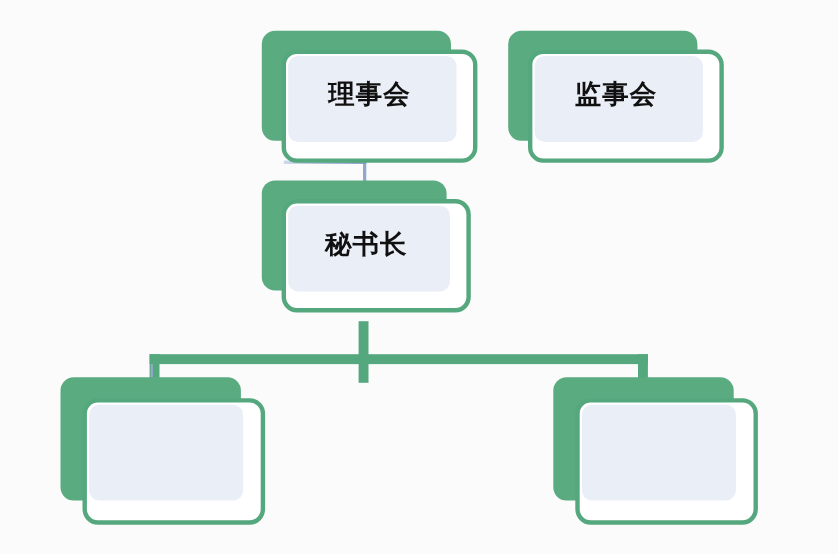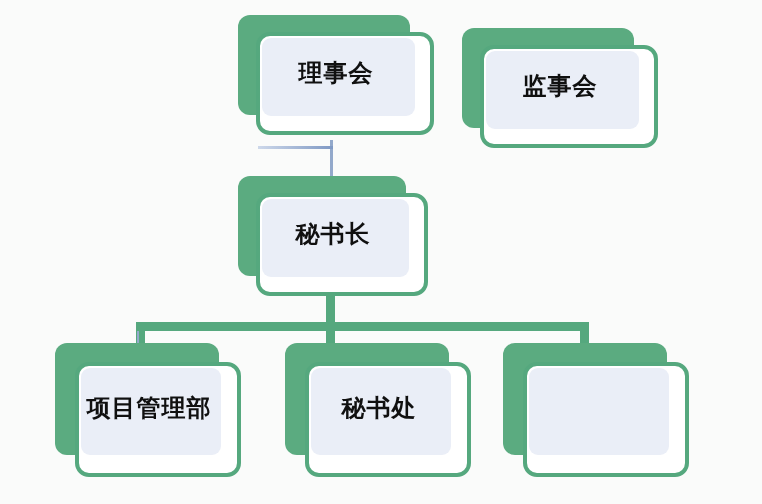--- a/index.html
+++ b/index.html
@@ -99,59 +99,51 @@
     <div class="conn" style="left:136px; top:322px; width:9px; height:26px;"></div>
 
     <div class="conn" style="left:326px; top:322px; width:9px; height:26px;"></div>
 
     <div class="conn" style="left:580px; top:322px; width:9px; height:26px;"></div>
 
     <div class="conn-thin" style="left:137px; top:331px; width:2px; height:16px;"></div>
 
   </div>
 
-  <div class="node" style="left:238px; top:15px; width:196px; height:120px;">
+  <div class="node" style="left:238px; top:28px; width:196px; height:120px;">
     <div class="node-shadow" style="width:172px; height:100px;"></div>
     <div class="node-card" style="left:18px; top:17px; width:178px; height:103px;">
       <div class="node-panel" style="left:2px; top:2px; width:153px; height:78px;"></div>
     </div>
     <div class="node-label" style="left:18px; top:10px; width:160px; height:96px;">理事会</div>
   </div>
 
   <div class="node" style="left:462px; top:28px; width:196px; height:120px;border-radius:27px;">
     <div class="node-shadow" style="width:172px; height:100px;"></div>
     <div class="node-card" style="left:18px; top:17px; width:178px; height:103px;">
       <div class="node-panel" style="left:2px; top:2px; width:153px; height:78px;"></div>
     </div>
     <div class="node-label" style="left:18px; top:10px; width:160px; height:96px;">监事会</div>
   </div>
 
-  <div class="node" style="left:238px; top:176px; width:196px; height:120px;">
+  <div class="node" style="left:238px; top:164px; width:196px; height:120px;">
     <div class="node-shadow" style="width:168px; height:100px;"></div>
     <div class="node-card" style="left:18px; top:17px; width:172px; height:103px;">
       <div class="node-panel" style="left:2px; top:2px; width:147px; height:78px;"></div>
     </div>
     <div class="node-label" style="left:18px; top:10px; width:154px; height:96px;">秘书长</div>
   </div>
 
   <div class="node" style="left:55px; top:343px; width:186px; height:134px;">
     <div class="node-shadow" style="width:164px; height:112px;"></div>
     <div class="node-card" style="left:20px; top:19px; width:166px; height:115px;">
       <div class="node-panel" style="left:2px; top:2px; width:140px; height:87px;"></div>
     </div>
-    <div class="node-label" style="left:20px; top:12px; width:148px; height:106px;">项目管理部</div>
   </div>
 
-  <div class="node" style="left:285px; top:343px; width:186px; height:134px;">
-    <div class="node-shadow" style="width:164px; height:112px;"></div>
-    <div class="node-card" style="left:20px; top:19px; width:166px; height:115px;">
-      <div class="node-panel" style="left:2px; top:2px; width:140px; height:87px;"></div>
-    </div>
-    <div class="node-label" style="left:20px; top:12px; width:148px; height:106px;">秘书处</div>
-  </div>
 
   <div class="node" style="left:503px; top:343px; width:186px; height:134px;">
     <div class="node-shadow" style="width:164px; height:112px;"></div>
     <div class="node-card" style="left:20px; top:19px; width:166px; height:115px;">
       <div class="node-panel" style="left:2px; top:2px; width:140px; height:87px;"></div>
     </div>
   </div>
 
 </div>
 

